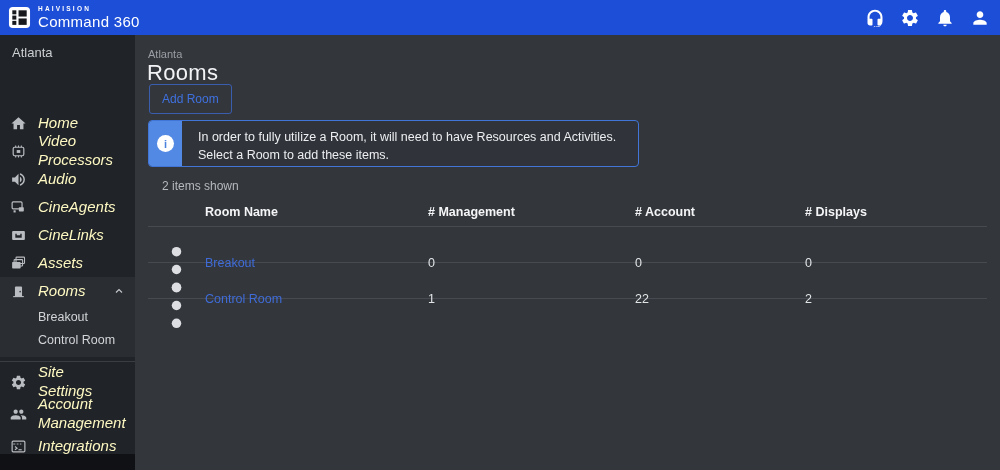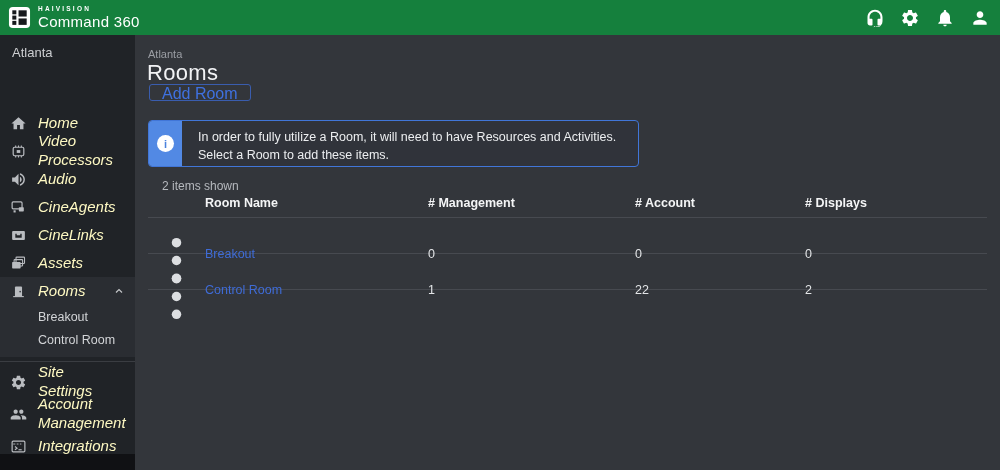--- a/index.html
+++ b/index.html
@@ -1,21 +1,21 @@
 <!DOCTYPE html>
 <html><head>
 <meta charset="utf-8">
 <style>
   * { margin:0; padding:0; box-sizing:border-box; }
   html,body { width:1000px; height:470px; overflow:hidden; background:#33363b;
     font-family:"Liberation Sans", sans-serif; }
 
   
   .topbar { position:absolute; left:0; top:0; width:1000px; height:35px;
-    background:#15803d; display:flex; align-items:center; justify-content:space-between; z-index:5; }
+    background:#1d4ed8; display:flex; align-items:center; justify-content:space-between; z-index:5; }
   .brand { display:flex; align-items:center; gap:7px; padding-left:8px; }
   .logo-icon { width:23px; height:23px; display:block; }
   .brand-text { display:flex; flex-direction:column; line-height:1; }
   .brand-small { color:#ffffff; font-size:6.5px; font-weight:bold; letter-spacing:2.2px; margin-bottom:2px; }
   .brand-large { color:#ffffff; font-size:15px; font-weight:400; letter-spacing:0.3px; }
   .topbar-icons { display:flex; align-items:center; gap:15px; padding-right:10px; }
   .tb-icon { width:20px; height:20px; color:#ffffff; cursor:pointer; }
   .tb-icon svg { width:100%; height:100%; display:block; }
 
   
@@ -36,36 +36,36 @@
   .nav-divider { height:1px; background:#3a3d42; margin:4px 0 6px 0; }
   .nav-item.tall { height:36px; }
   .sidebar-footer { position:absolute; left:0; bottom:0; width:135px; height:16px; background:#101114; }
 
   
   .main { position:absolute; left:135px; top:35px; width:865px; height:435px;
     background:#33363b; }
   .breadcrumb { position:absolute; left:13px; top:13px; font-size:11px; color:#9b9ea4; }
   .page-title { position:absolute; left:12px; top:25px; font-size:22px; font-weight:400;
     color:#f2f3f5; letter-spacing:0.3px; }
-  .add-room-btn { position:absolute; left:14px; top:49px; height:17px; padding:0 12px;
+  .add-room-btn { position:absolute; left:14px; top:49px; height:30px; padding:0 12px;
     background:transparent; border:1px solid #3a5dae; border-radius:3px;
-    color:#3f71e0; font-size:16px; font-family:inherit; cursor:pointer; }
+    color:#3f71e0; font-size:12px; font-family:inherit; cursor:pointer; }
 
   .info-banner { position:absolute; left:13px; top:85px; width:491px; height:47px;
     border:1px solid #4176d8; border-radius:4px; background:#30333a;
     display:flex; overflow:hidden; }
   .info-left { width:33px; background:#5289e4; display:flex; align-items:center; justify-content:center; flex:0 0 33px; }
   .info-circle { width:17px; height:17px; border-radius:50%; background:#ffffff;
     display:flex; align-items:center; justify-content:center;
     color:#4a82dd; font-size:11px; font-weight:bold; font-style:normal; }
   .info-text { padding:7px 14px 7px 16px; font-size:12.5px; line-height:1.45; color:#eceef0; }
 
   .items-count { position:absolute; left:27px; top:144px; font-size:12px; color:#b6b9be; }
 
-  .table { position:absolute; left:13px; top:154px; width:839px; }
+  .table { position:absolute; left:13px; top:163px; width:839px; }
   .trow { display:grid; grid-template-columns:57px 223px 207px 170px 1fr; align-items:center; }
   .trow.header { height:29px; border-bottom:1px solid #474a50; }
   .trow.data { height:36px; border-bottom:1px solid #474a50; }
   .th { font-size:12.5px; font-weight:bold; color:#f4f5f6; }
   .td { font-size:12.5px; color:#e2e4e6; }
   .kebab { width:16px; height:16px; margin-left:20px; color:#dcdee1; cursor:pointer; }
   .kebab svg { width:100%; height:100%; display:block; }
   .room-link { font-size:12.5px; color:#3f6cd8; text-decoration:none; cursor:pointer; }
 </style>
 </head>

